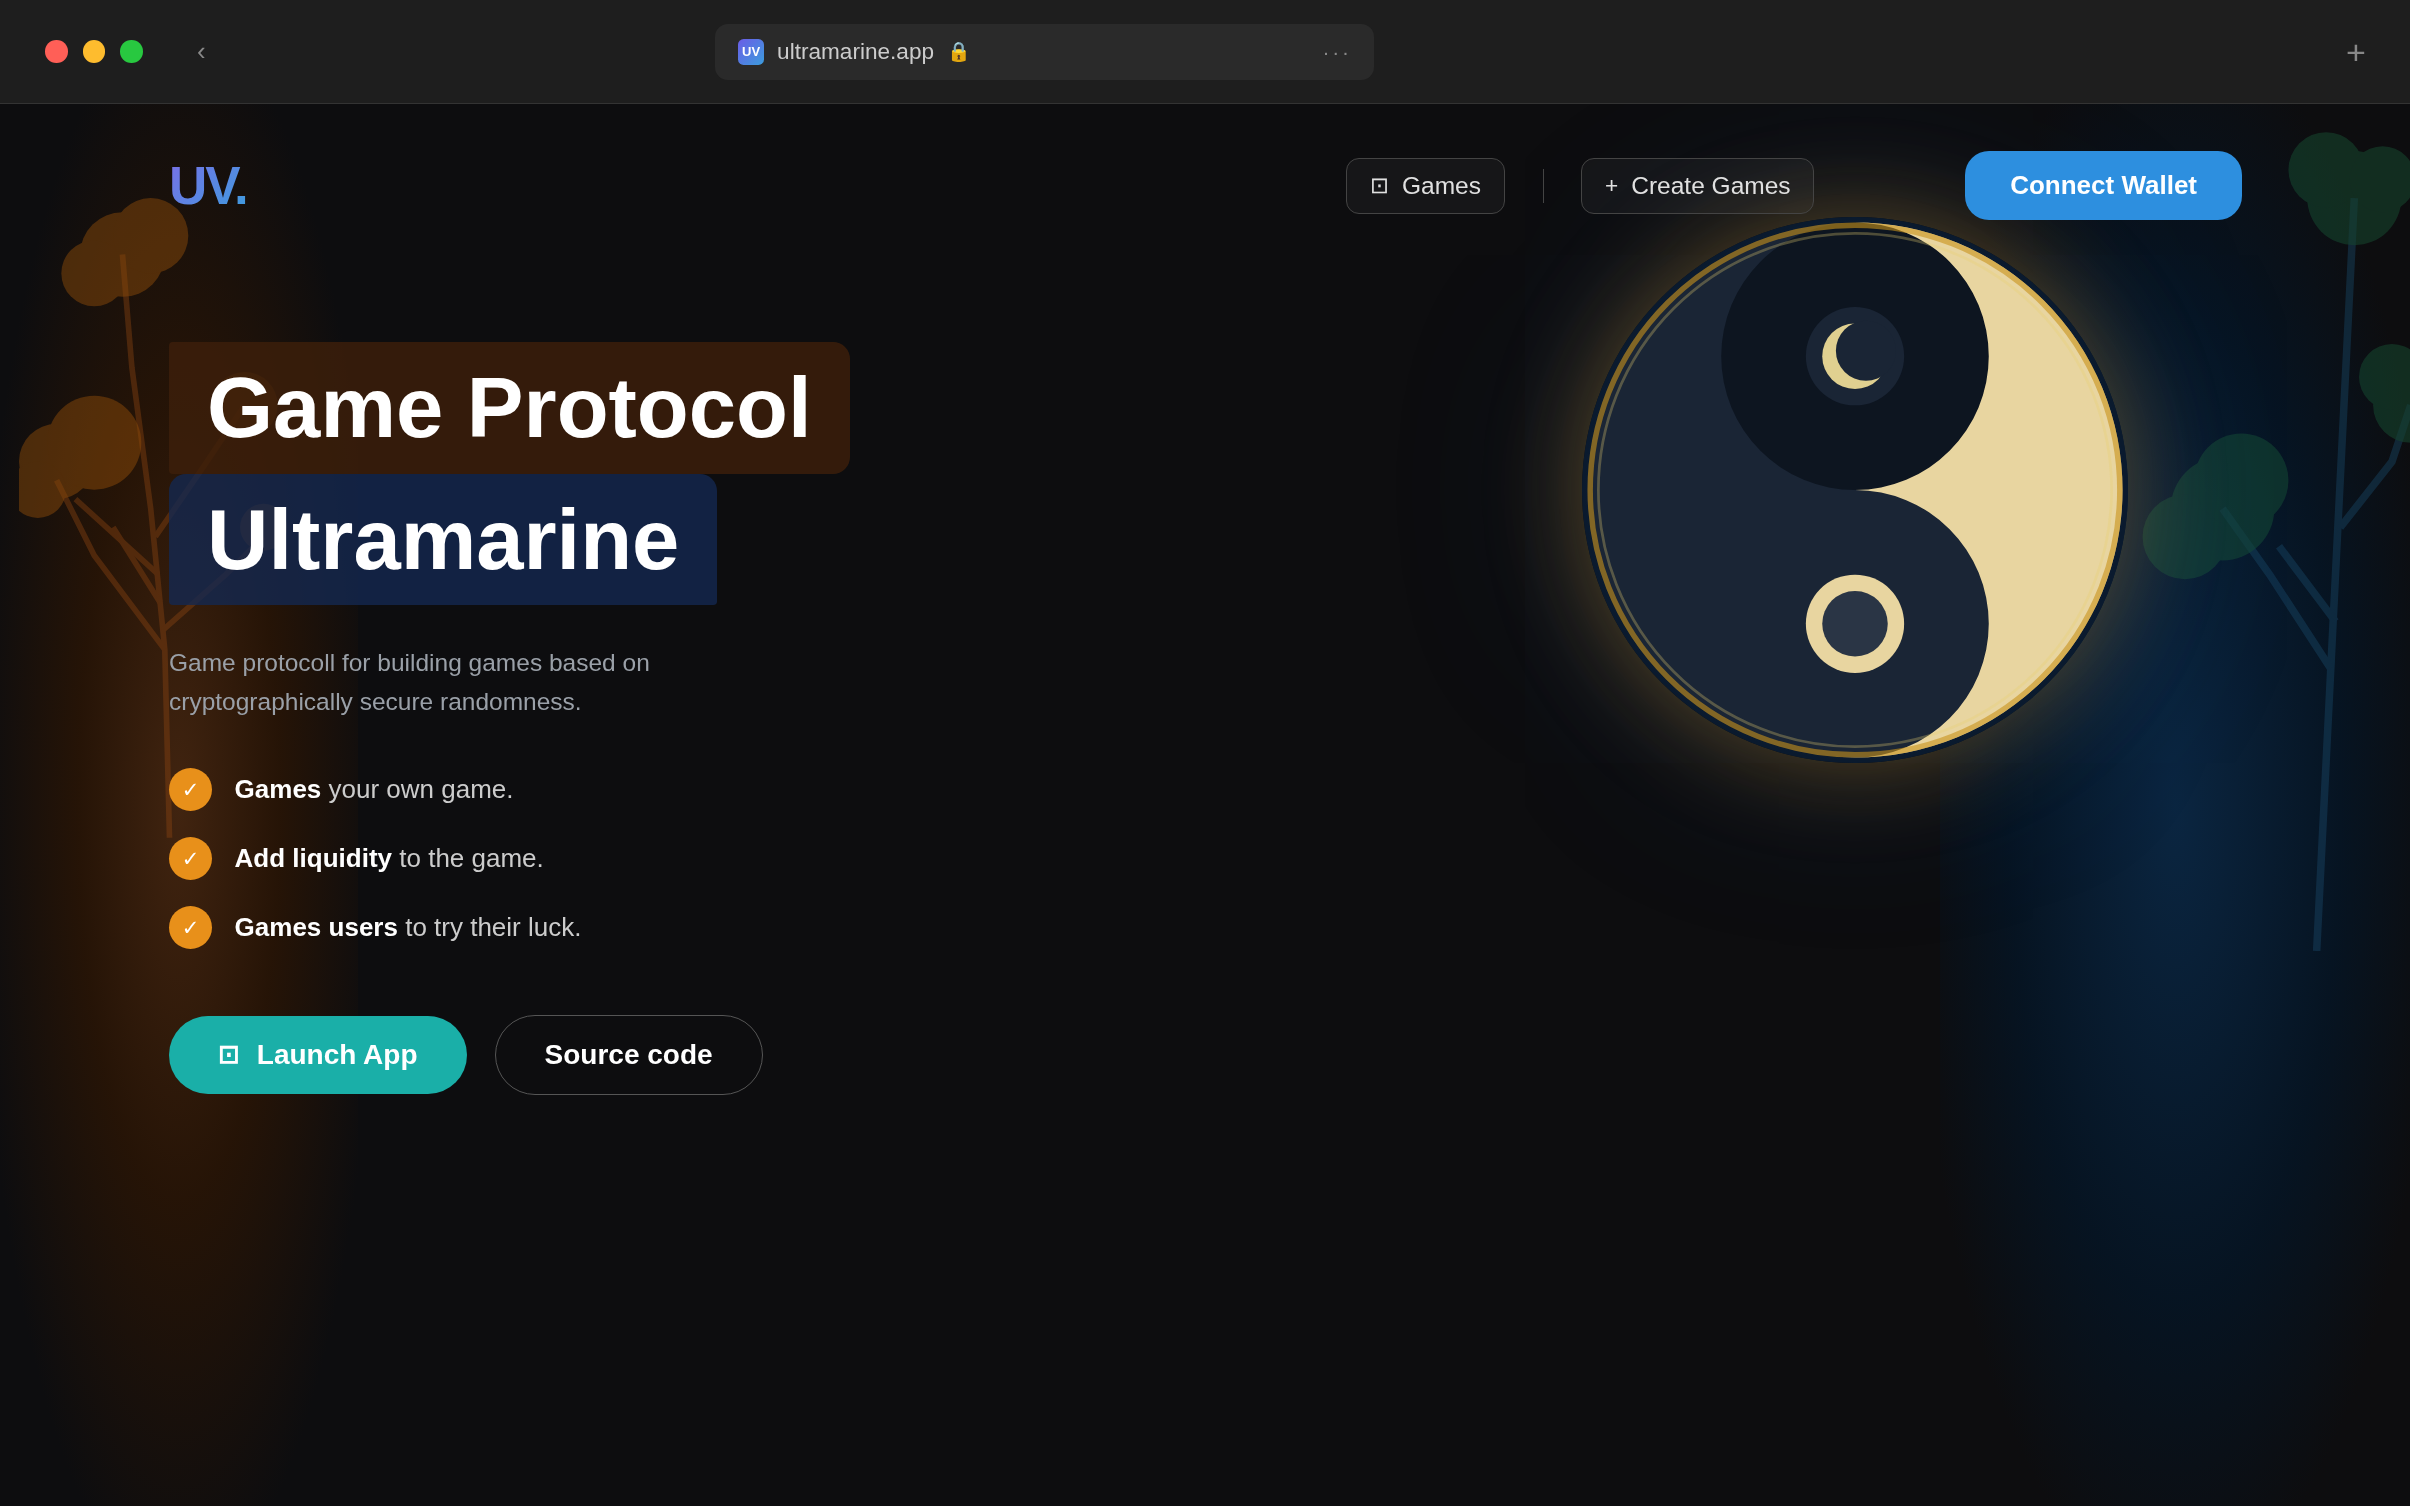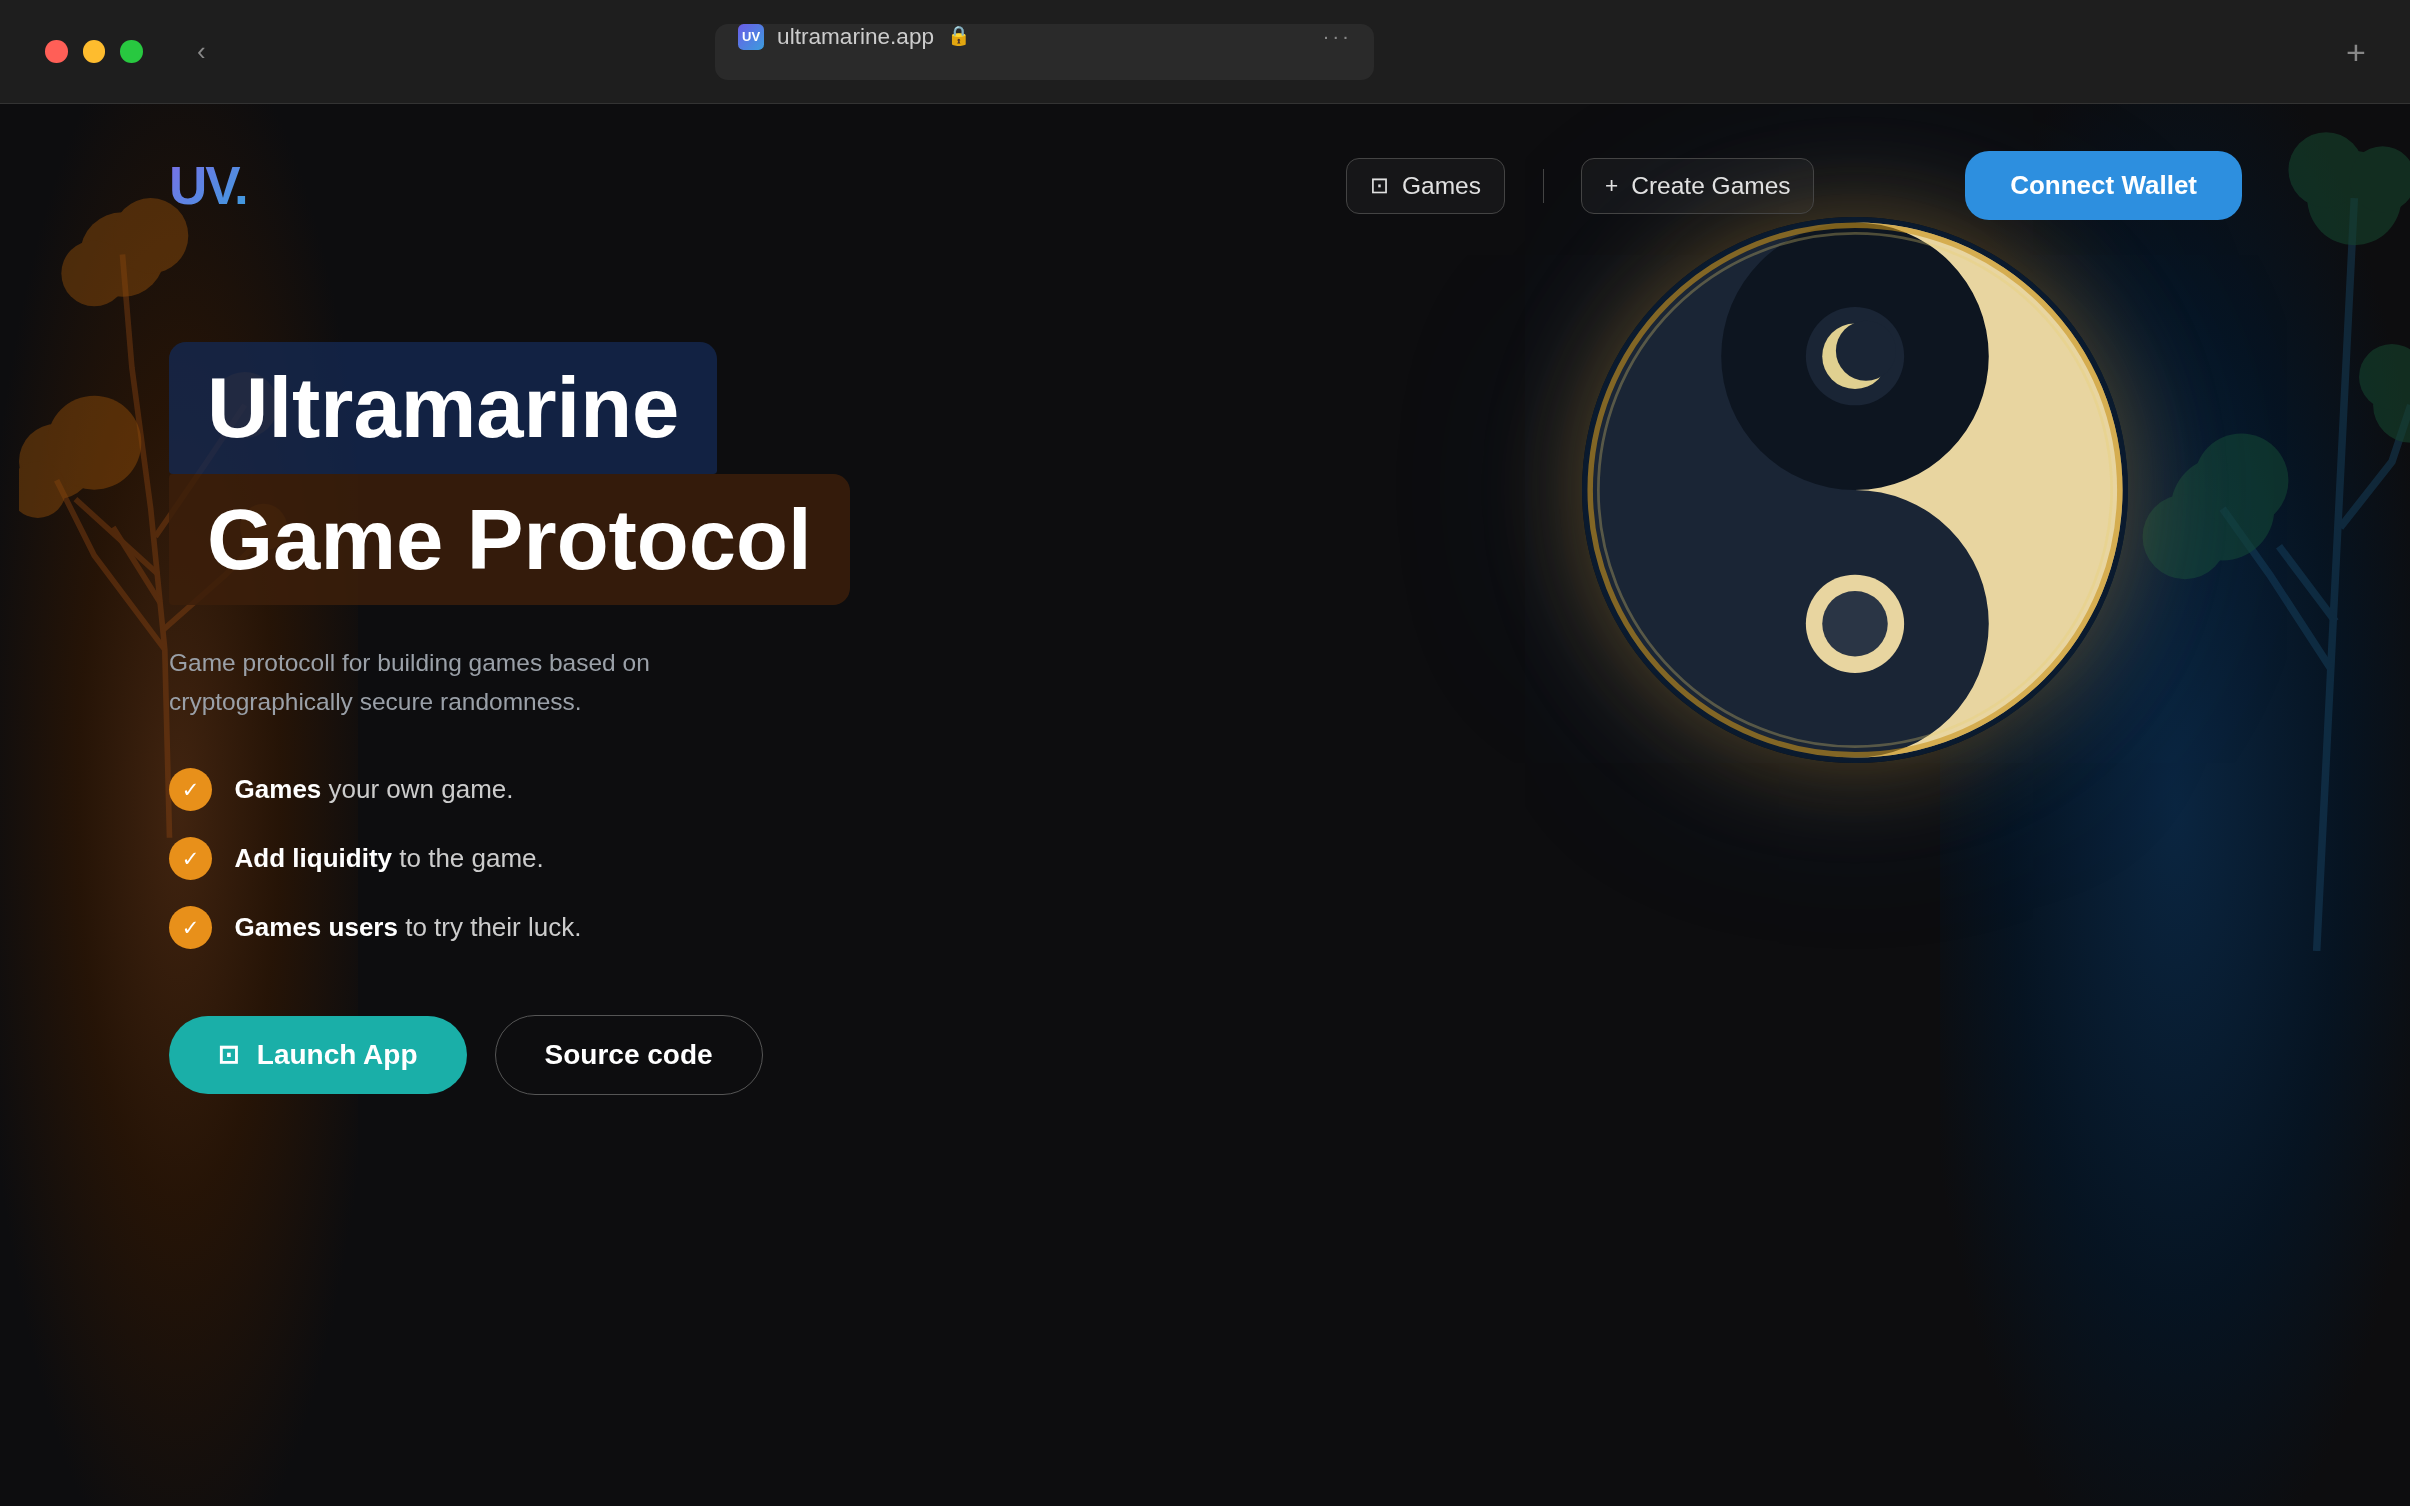--- a/index.html
+++ b/index.html
@@ -55,20 +55,21 @@
     }
 
     .address-bar {
       flex: 1;
       max-width: 659px;
       margin: 0 auto;
       background: #2a2a2a;
       border-radius: 13px;
       height: 56px;
       display: flex;
+      align-items: center;
       justify-content: center;
       gap: 13px;
       color: #ccc;
       font-size: 22.6px;
       padding: 0 22.6px;
     }
 
     .address-bar-favicon {
       width: 26px;
       height: 26px;
@@ -473,24 +474,24 @@
       <span class="nav-item-icon">+</span>
       <span>Create Games</span>
     </div>
 
     <button class="connect-wallet-btn">Connect Wallet</button>
   </nav>
 
   <div class="hero">
     <div class="hero-title-block">
       <div>
-        <span class="hero-title-line1">Ultramarine</span>
+        <span class="hero-title-line2">Game Protocol</span>
       </div>
       <div>
-        <span class="hero-title-line2">Game Protocol</span>
+        <span class="hero-title-line1">Ultramarine</span>
       </div>
     </div>
 
     <p class="hero-subtitle">Game protocoll for building games based on cryptographically secure randomness.</p>
 
     <ul class="feature-list">
       <li class="feature-item">
         <div class="feature-check">✓</div>
         <span>
           <span class="feature-bold">Games</span>

